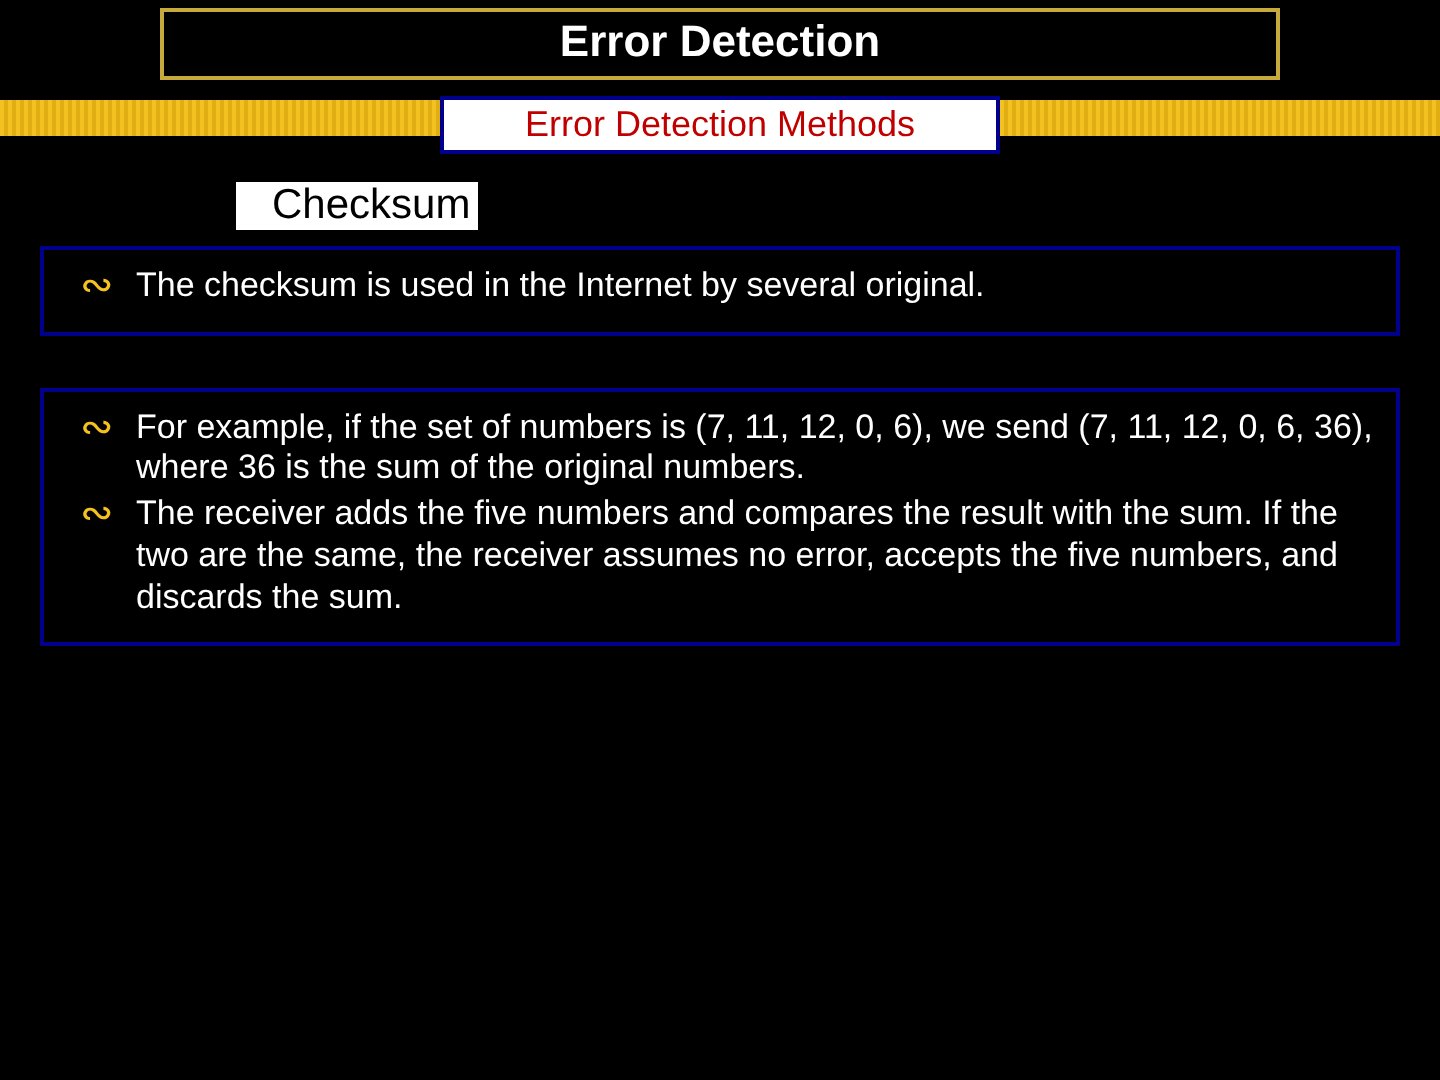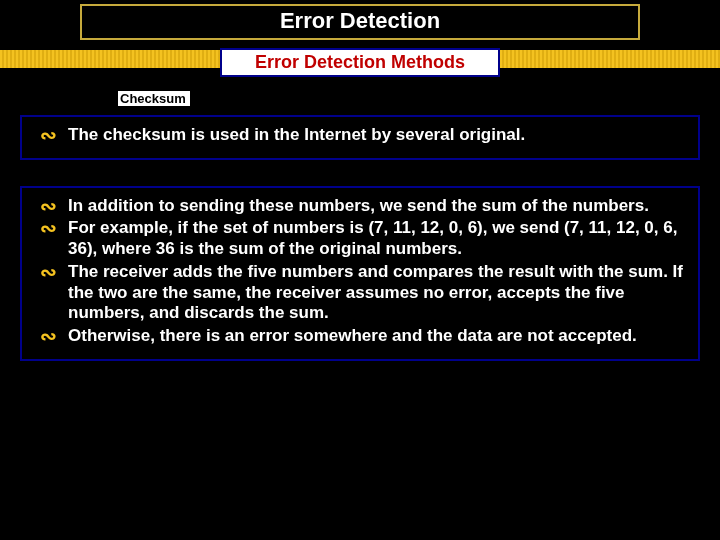--- a/index.html
+++ b/index.html
@@ -1,15 +1,15 @@
 <!DOCTYPE html>
 <html><head>
 <meta charset="utf-8">
 <style>
-  * { box-sizing: border-box; margin: 0; padding: 0; font-weight: bold; }
+  * { box-sizing: border-box; margin: 0; padding: 0; }
   html, body { width: 720px; height: 540px; }
   body {
     background: #000;
     font-family: Arial, Helvetica, sans-serif;
     overflow: hidden;
     position: relative;
   }
   .main-title {
     width: 560px;
     margin: 4px auto 0;
@@ -44,22 +44,22 @@
     font-size: 18px;
     color: #c00000;
     padding: 2px 6px;
   }
   .section-title {
     position: relative;
     z-index: 1;
     margin: 14px 0 0 118px;
     background: #fff;
     display: inline-block;
-    padding: 0 4px 0 2px;
-    font-size: 13px;
+    padding: 0 4px 0 18px;
+    font-size: 21px;
     color: #000;
   }
   .block {
     position: relative;
     z-index: 1;
     margin: 8px 20px 0 20px;
     border: 2px solid #00008b;
     background: #000;
     padding: 8px 10px 10px 14px;
   }
@@ -99,21 +99,19 @@
 <div class="block">
   <ul>
     <li>The checksum is used in the Internet by several original.</li>
   </ul>
 </div>
 
 <div class="gap"></div>
 
 <div class="block">
   <ul>
-    <li>In addition to sending these numbers, we send the sum of the numbers.</li>
     <li>For example, if the set of numbers is (7, 11, 12, 0, 6), we send (7, 11, 12, 0, 6, 36), where 36 is the sum of the original numbers.</li>
     <li>The receiver adds the five numbers and compares the result with the sum. If the two are the same, the receiver assumes no error, accepts the five numbers, and discards the sum.</li>
-    <li>Otherwise, there is an error somewhere and the data are not accepted.</li>
   </ul>
 </div>
 
 
 
 
 </body></html>

